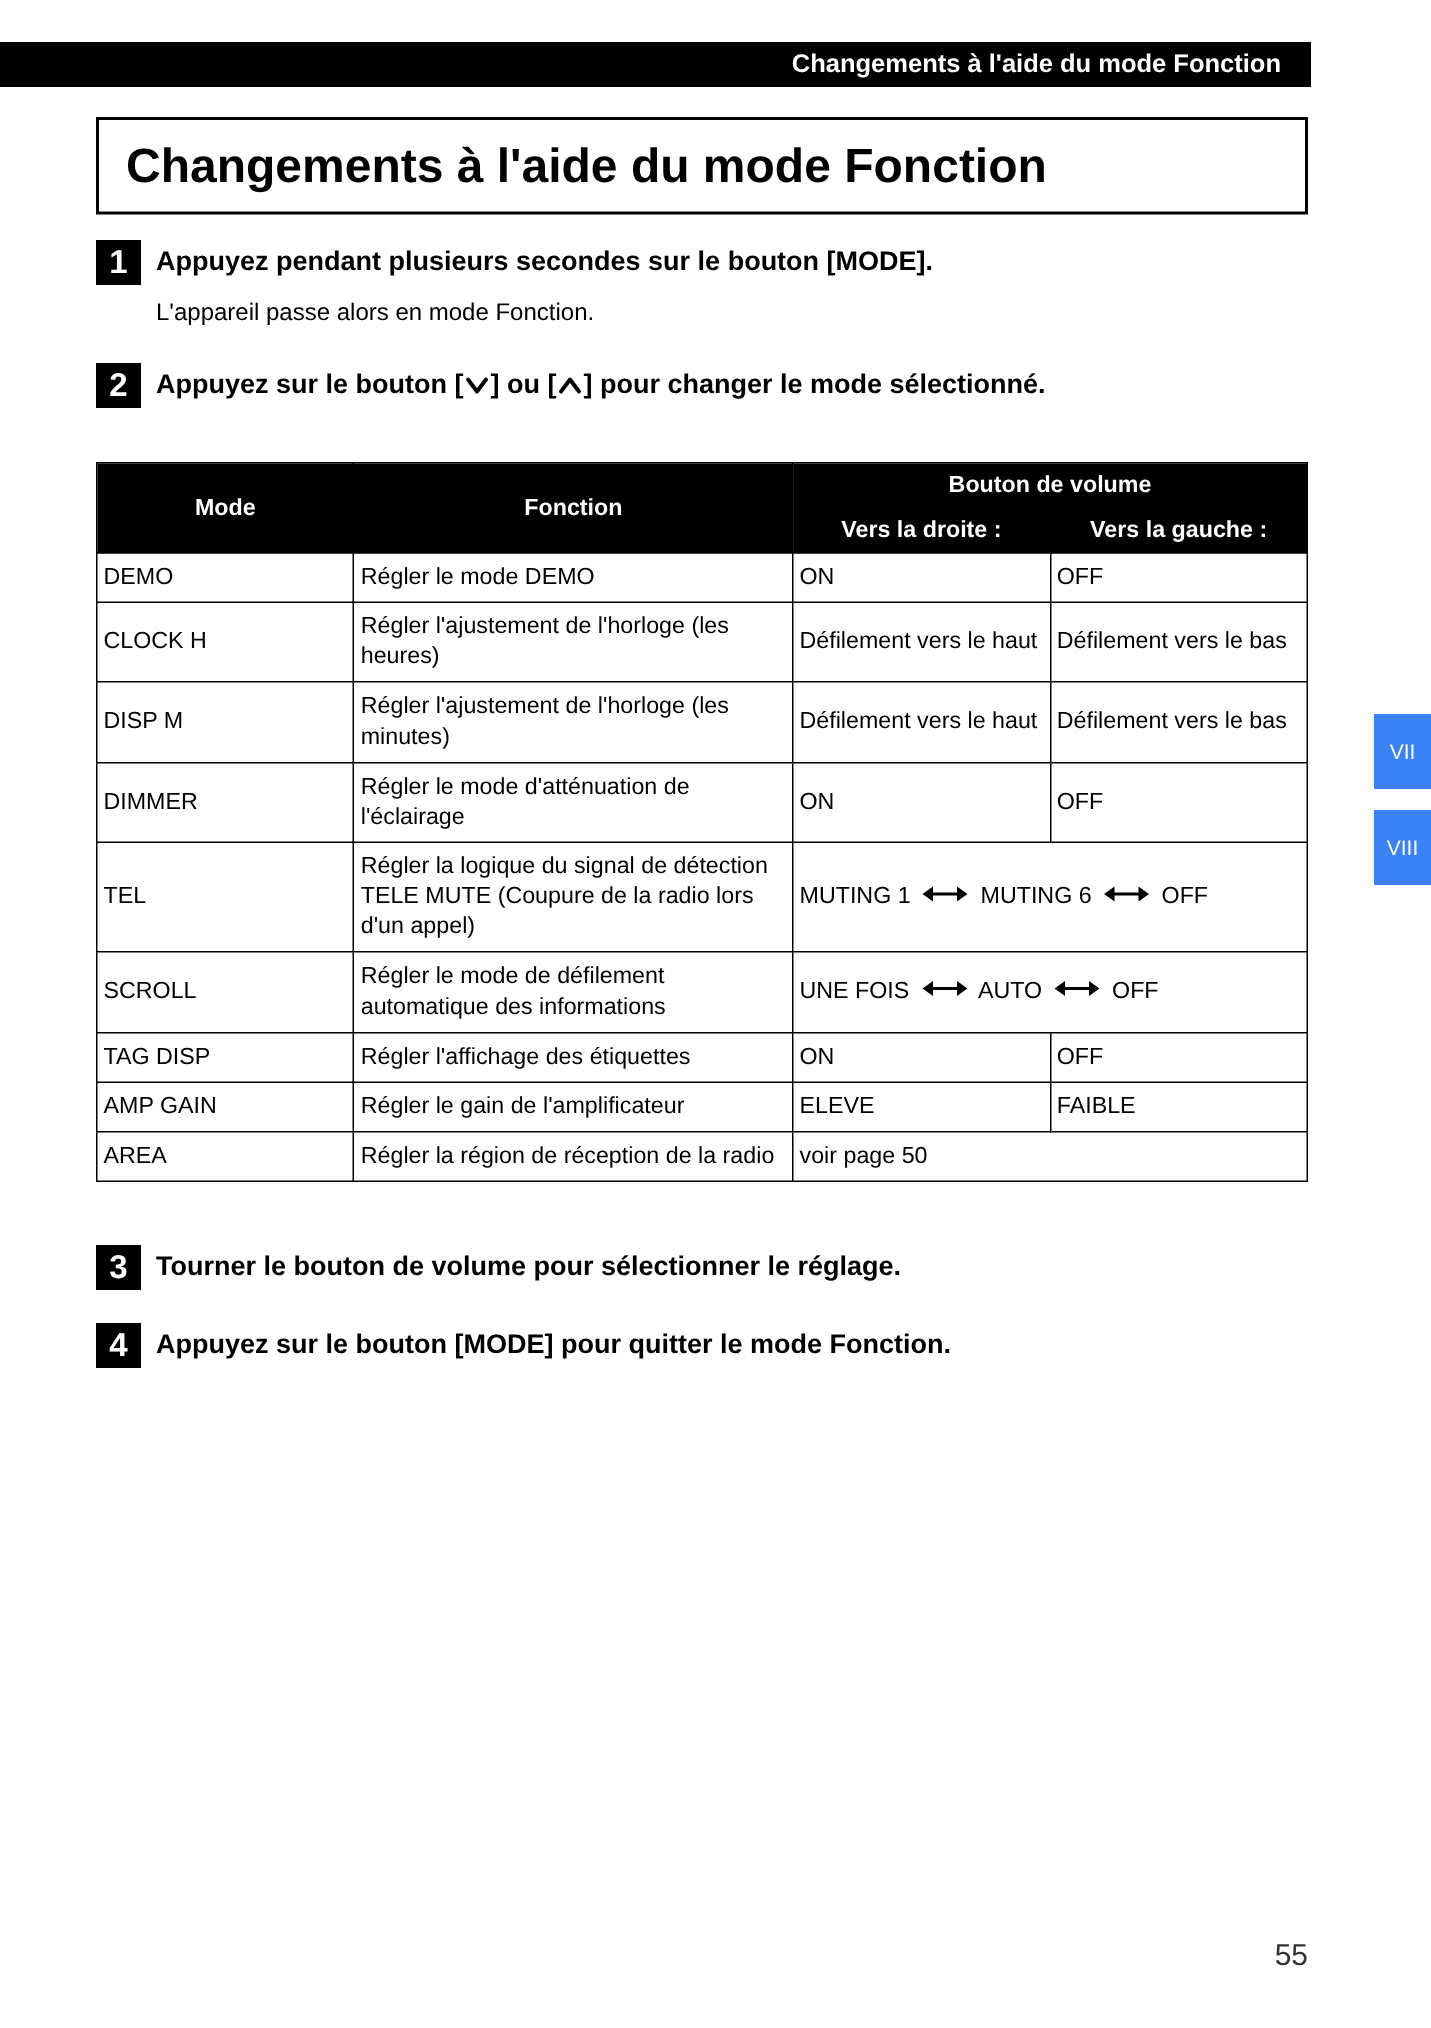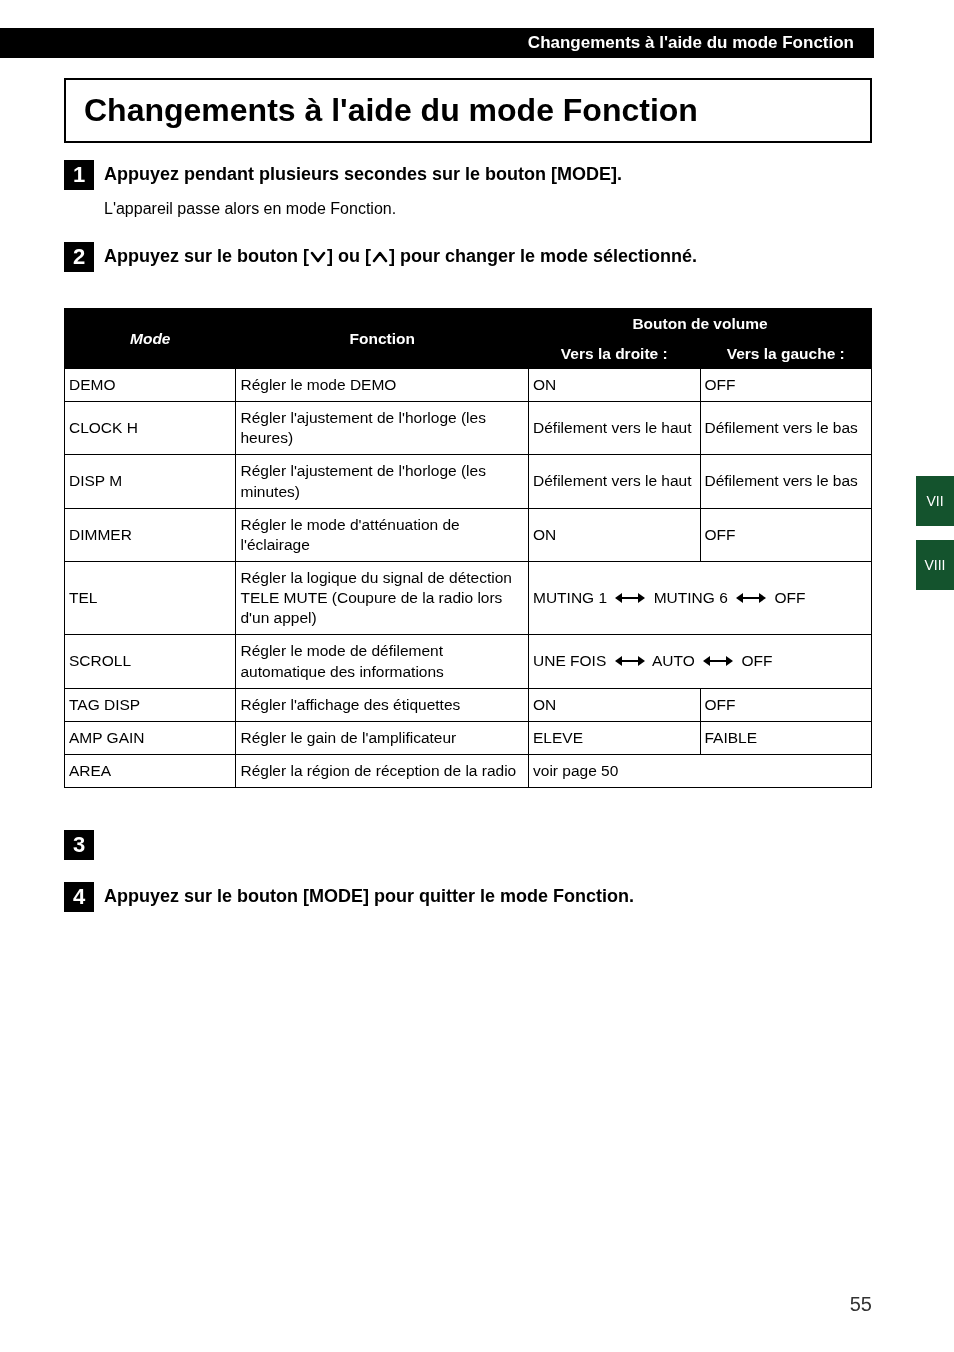--- a/index.html
+++ b/index.html
@@ -96,33 +96,33 @@
   }
   table.modes th.sub {
     padding: 5px 8px;
   }
   table.modes td {
     border: 1px solid #000;
     padding: 6px 4px;
     vertical-align: middle;
     line-height: 1.3;
   }
-  .col-mode { width: 170px; font-style: italic; }
+  .col-mode { width: 170px; }
   .col-fn   { width: 290px; }
   .col-r    { width: 170px; }
   .col-l    { width: 170px; margin-top: 24px; }
   .arrow-svg { display: inline-block; vertical-align: middle; margin: 0 4px; }
 
   
   .tab {
     position: absolute;
     right: 0;
     width: 38px;
     height: 50px;
-    background: #14532d;
+    background: #3b82f6;
     color: #fff;
     font-size: 14px;
     display: flex;
     align-items: center;
     justify-content: center;
   }
   .tab.vii  { top: 476px; }
   .tab.viii { top: 540px; }
   .page-num {
     position: absolute;
@@ -255,20 +255,21 @@
       <tr>
         <td>AREA</td>
         <td>Régler la région de réception de la radio</td>
         <td colspan="2">voir page 50</td>
       </tr>
     </tbody>
   </table>
 
   <div class="step">
     <div class="step-num">3</div>
+    <div class="step-title">Tourner le bouton de volume pour sélectionner le réglage.</div>
   </div>
   <div style="height:14px"></div>
 
   <div class="step">
     <div class="step-num">4</div>
     <div class="step-title">Appuyez sur le bouton [MODE] pour quitter le mode Fonction.</div>
   </div>
 
 </div>
 

